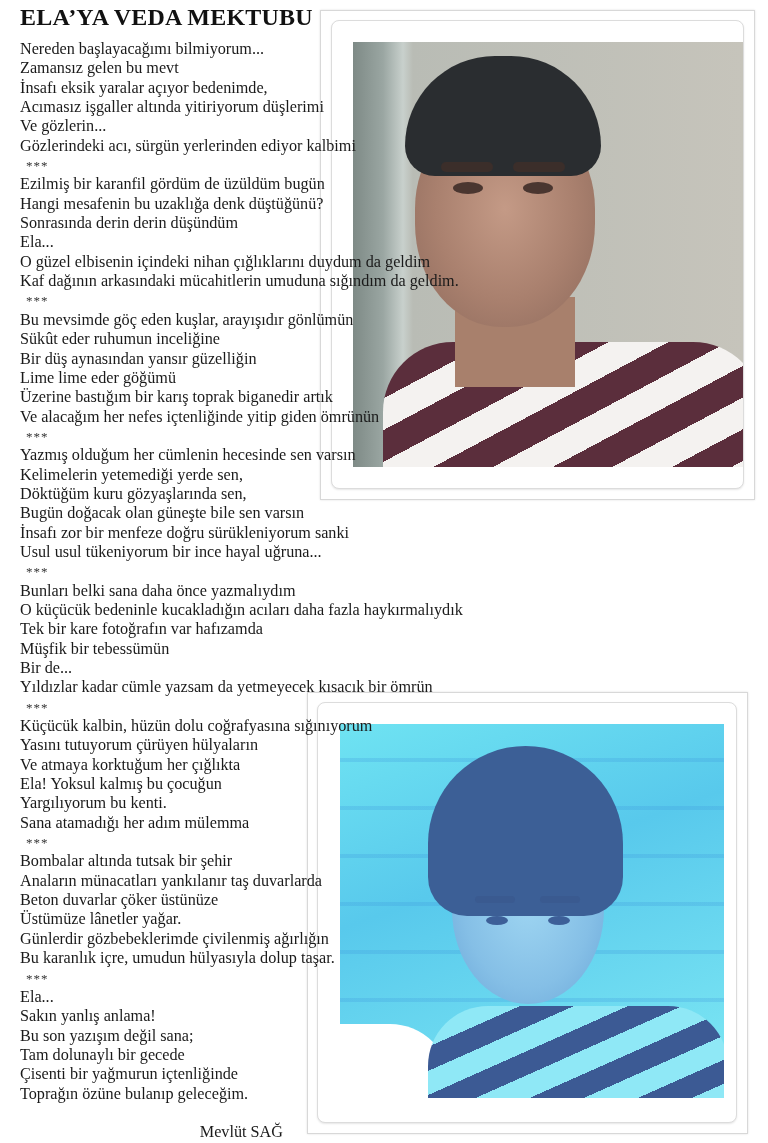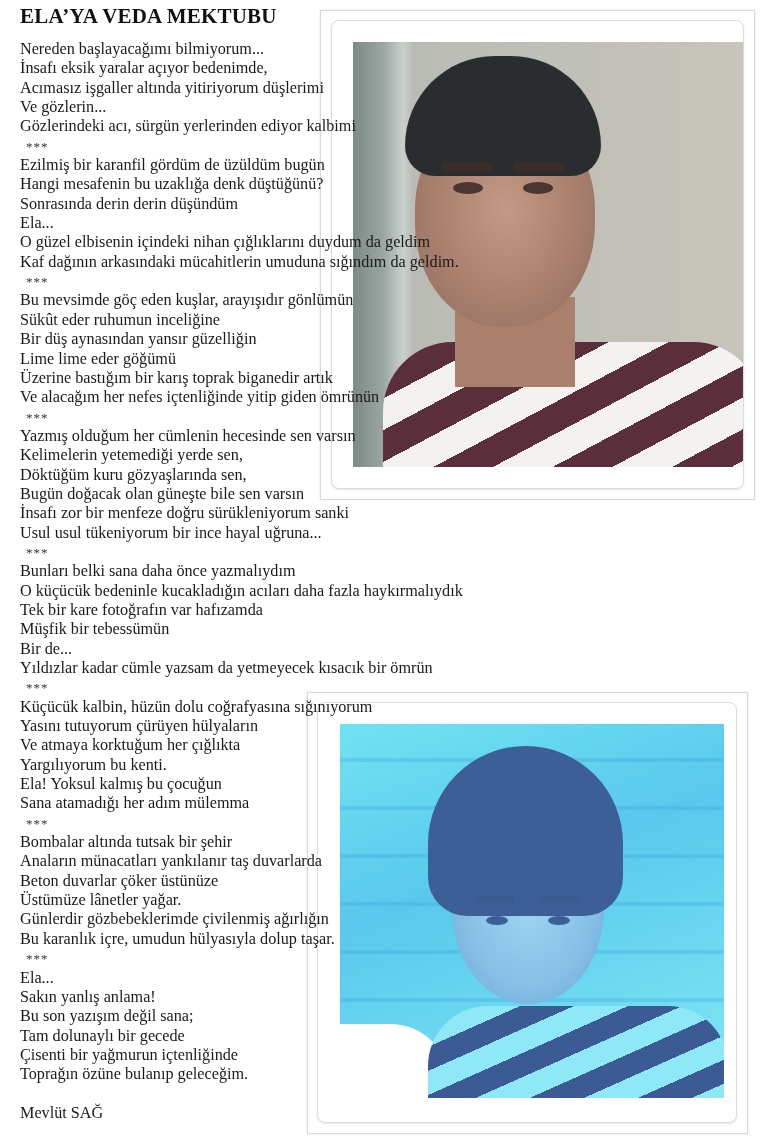--- a/index.html
+++ b/index.html
@@ -51,32 +51,32 @@
   #photo2 .eye-l { left: 146px; } #photo2 .eye-r { left: 208px; }
   #photo2 .shirt { position:absolute; left: 88px; top: 282px; width: 300px; height: 100px;
     background: repeating-linear-gradient(-24deg, #8fe8f6 0 22px, #3c5a94 22px 44px);
     border-radius: 60px 60px 0 0; }
   #photo2 .white-corner { position:absolute; left: -10px; top: 300px; width: 120px; height: 90px;
     background: #ffffff; border-radius: 0 60px 0 0; }
 
   
   .title {
     position: absolute; left: 20px; top: 4px; margin: 0;
-    font-family: "Liberation Serif", serif; font-weight: bold; font-size: 21px;
+    font-family: "Liberation Serif", serif; font-weight: bold; font-size: 24px;
     color: #111111; letter-spacing: 0.2px; z-index: 5;
   }
   .poem {
     position: absolute; left: 20px; top: 40px; z-index: 5;
     font-family: "Liberation Serif", serif; font-size: 16.2px; line-height: 19.35px;
     color: #1a1a1a;
   }
   .poem .line { white-space: nowrap; display: block; }
   .poem .stars { display: block; padding-left: 6px; font-size: 13px; line-height: 19.35px; letter-spacing: 1px; color:#333; }
   .poem .gap { display: block; height: 19.35px; }
-  .signature { display: block; }
+  .signature { display: block; text-align: center; }
 </style>
 </head>
 <body>
 
 <div class="frame-outer" style="left:320px; top:10px; width:433px; height:488px;"></div>
 <div class="frame-inner" style="left:331px; top:20px; width:411px; height:467px;"></div>
 <div class="photo" id="photo1">
   <div class="shirt"></div>
   <div class="neck"></div>
   <div class="face"></div>
@@ -100,20 +100,21 @@
   <div class="eye-l"></div>
   <div class="eye-r"></div>
 </div>
 
 <h1 class="title">ELA’YA VEDA MEKTUBU</h1>
 
 <div class="poem">
 
   <div>
     <span class="line">Nereden başlayacağımı bilmiyorum...</span>
+    <span class="line">Zamansız gelen bu mevt</span>
     <span class="line">İnsafı eksik yaralar açıyor bedenimde,</span>
     <span class="line">Acımasız işgaller altında yitiriyorum düşlerimi</span>
     <span class="line">Ve gözlerin...</span>
     <span class="line">Gözlerindeki acı, sürgün yerlerinden ediyor kalbimi</span>
     <span class="stars">***</span>
   </div>
 
   <div>
     <span class="line">Ezilmiş bir karanfil gördüm de üzüldüm bugün</span>
     <span class="line">Hangi mesafenin bu uzaklığa denk düştüğünü?</span>
@@ -151,22 +152,22 @@
     <span class="line">Müşfik bir tebessümün</span>
     <span class="line">Bir de...</span>
     <span class="line">Yıldızlar kadar cümle yazsam da yetmeyecek kısacık bir ömrün</span>
     <span class="stars">***</span>
   </div>
 
   <div>
     <span class="line">Küçücük kalbin, hüzün dolu coğrafyasına sığınıyorum</span>
     <span class="line">Yasını tutuyorum çürüyen hülyaların</span>
     <span class="line">Ve atmaya korktuğum her çığlıkta</span>
+    <span class="line">Ela! Yoksul kalmış bu çocuğun</span>
     <span class="line">Yargılıyorum bu kenti.</span>
-    <span class="line">Ela! Yoksul kalmış bu çocuğun</span>
     <span class="line">Sana atamadığı her adım mülemma</span>
     <span class="stars">***</span>
   </div>
 
   <div>
     <span class="line">Bombalar altında tutsak bir şehir</span>
     <span class="line">Anaların münacatları yankılanır taş duvarlarda</span>
     <span class="line">Beton duvarlar çöker üstünüze</span>
     <span class="line">Üstümüze lânetler yağar.</span>
     <span class="line">Günlerdir gözbebeklerimde çivilenmiş ağırlığın</span>

